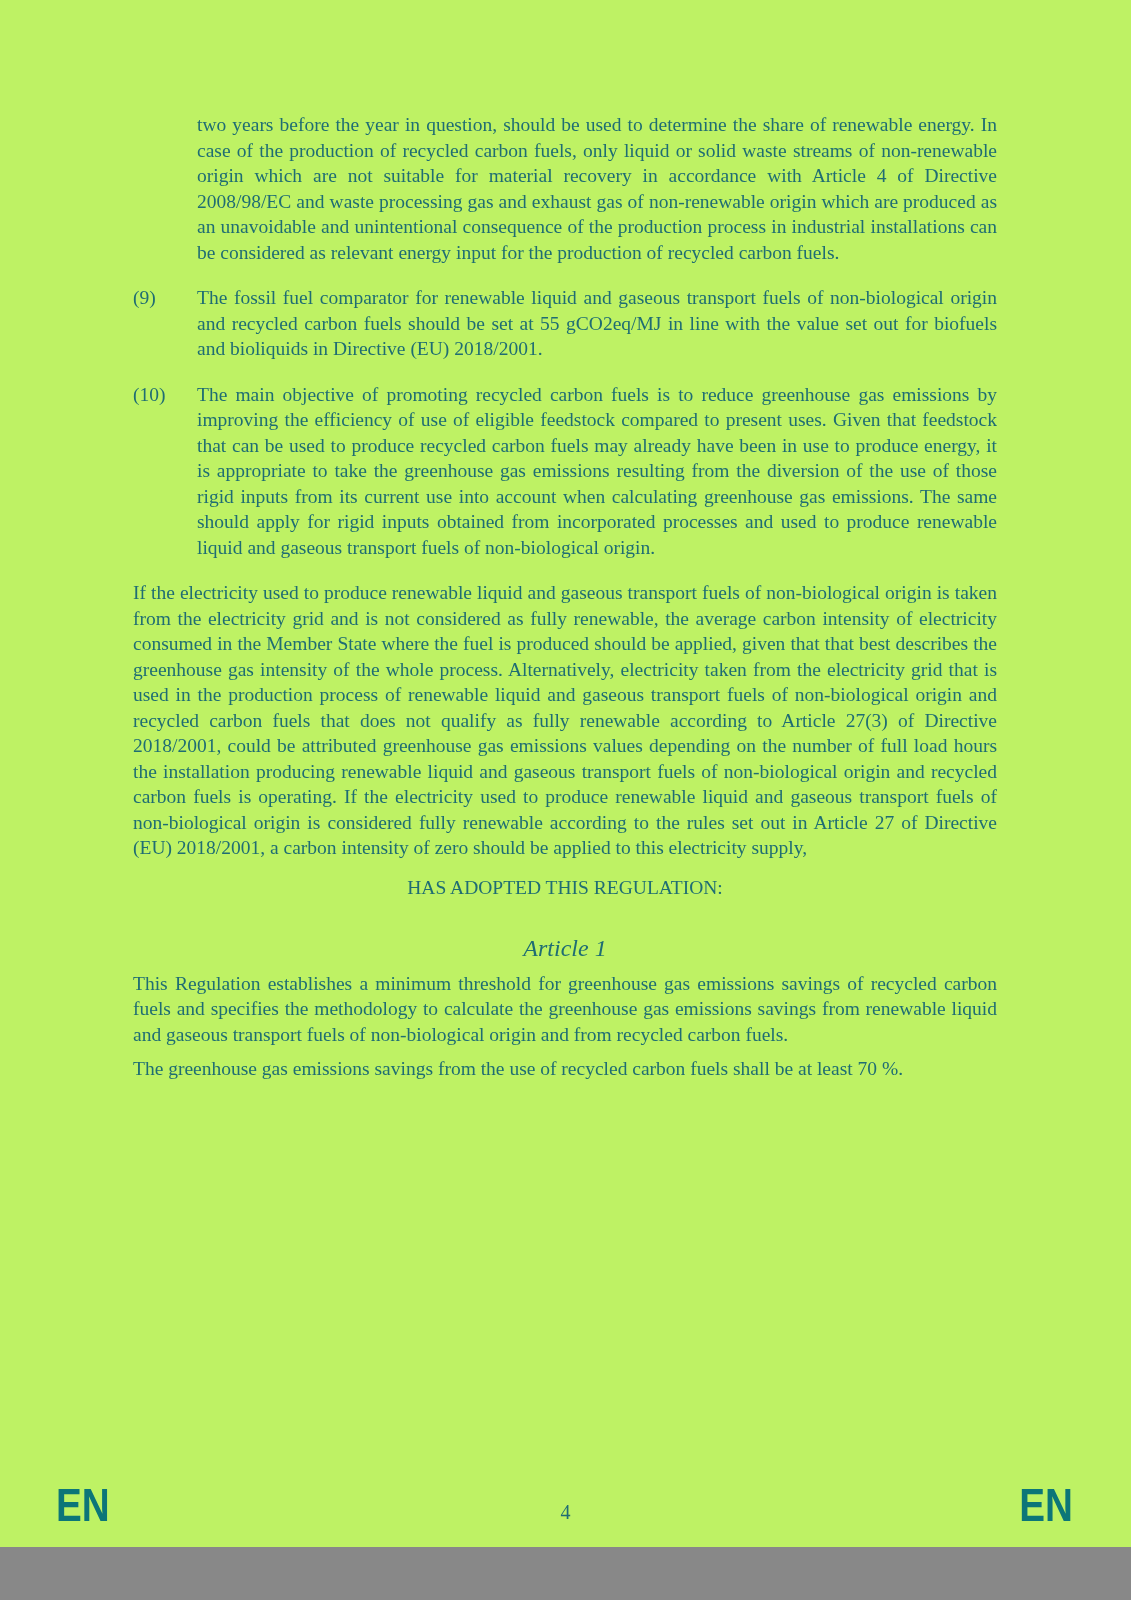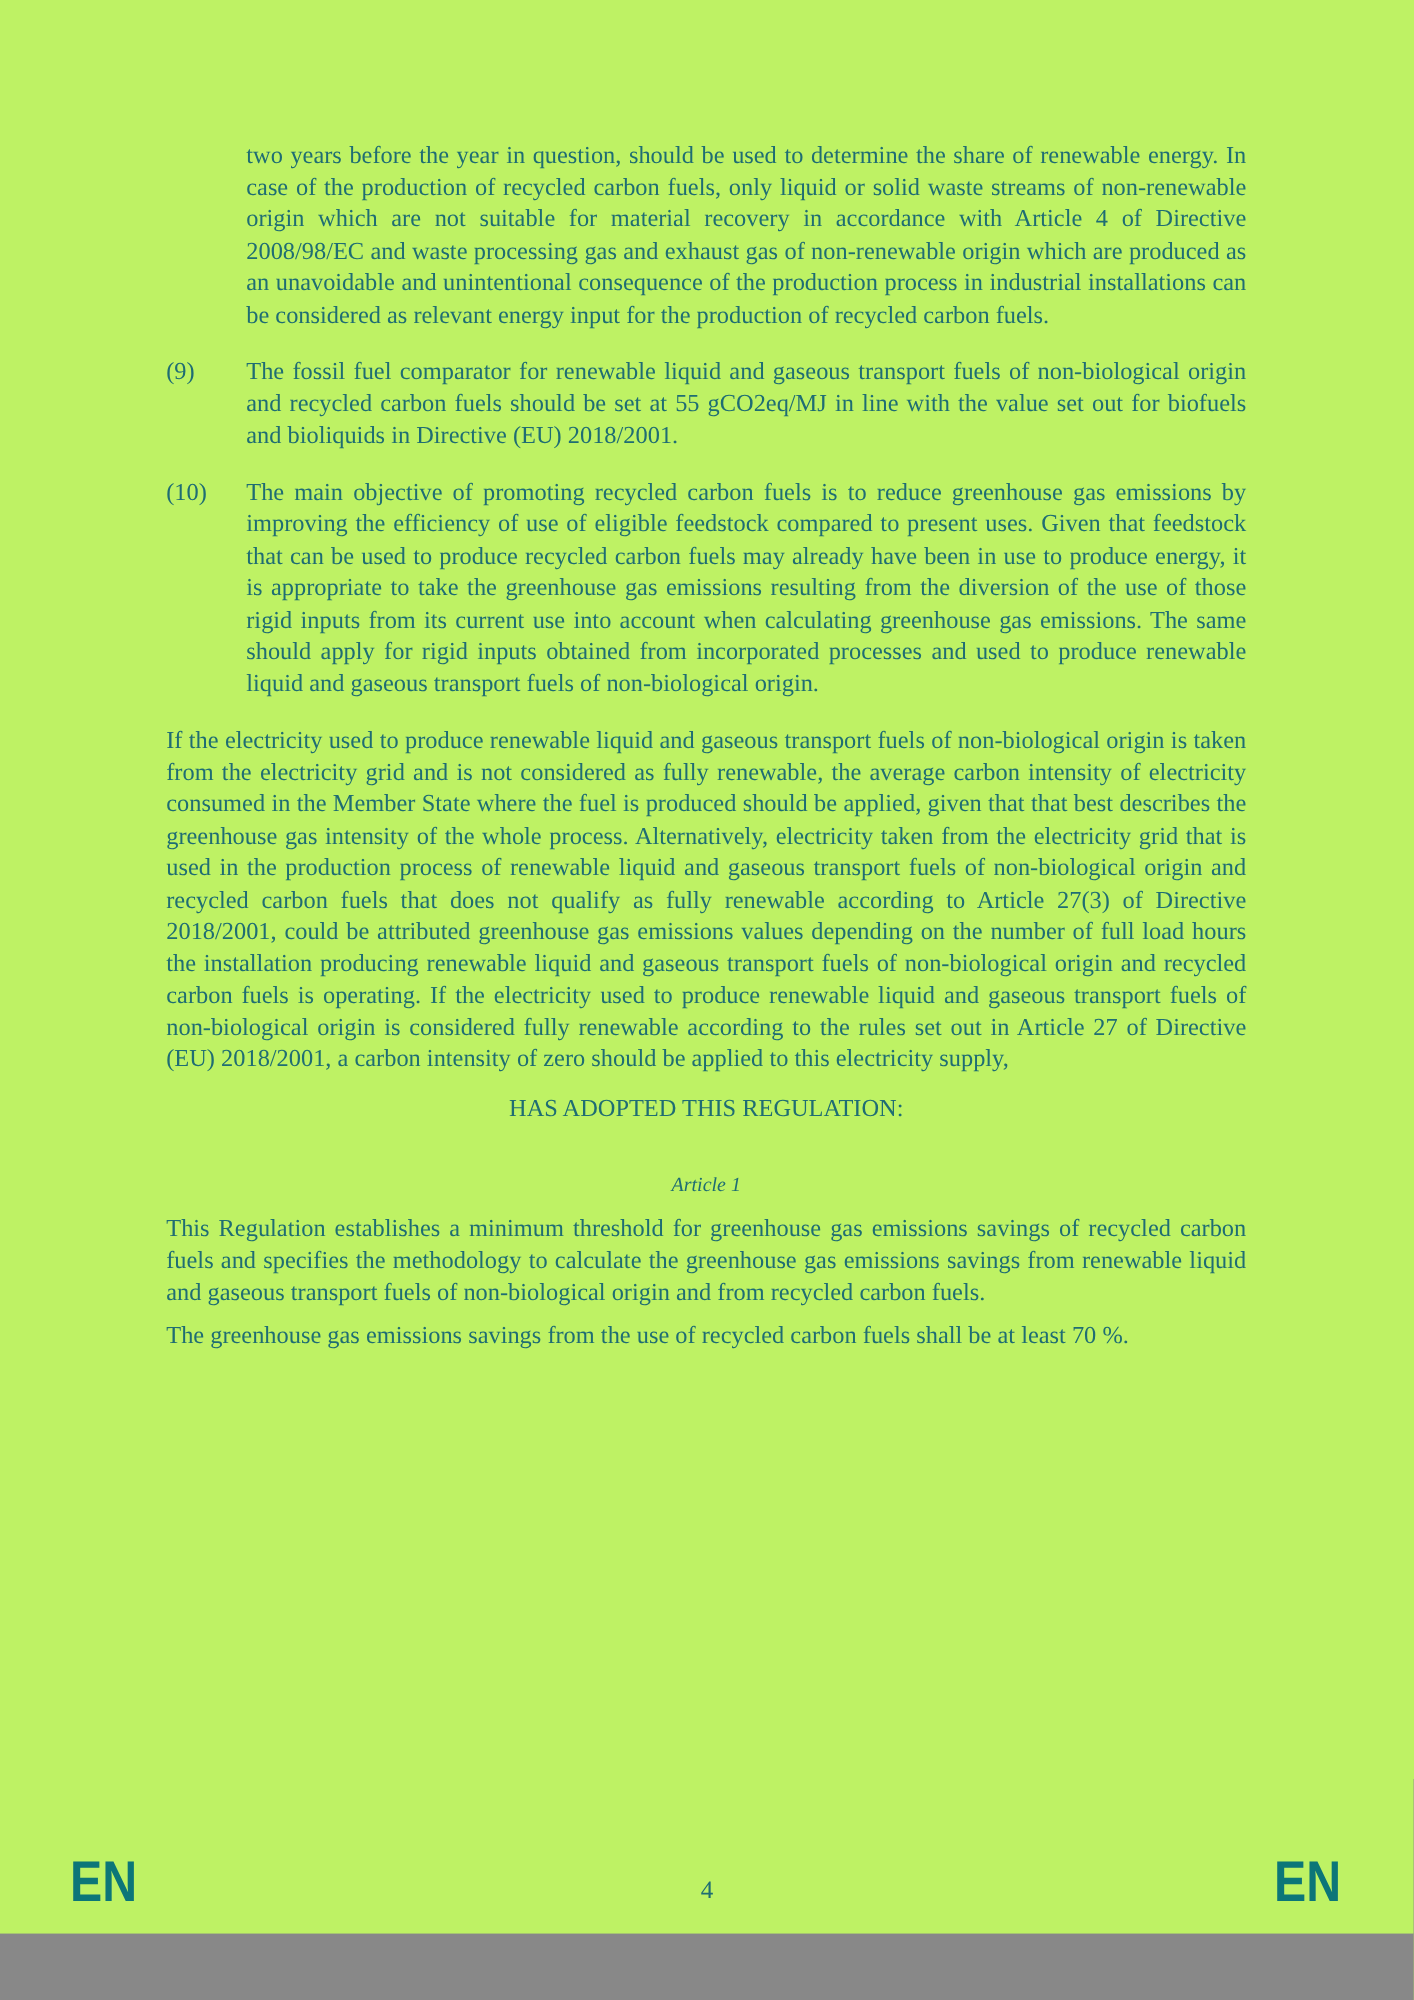--- a/index.html
+++ b/index.html
@@ -43,21 +43,21 @@
     flex: 1 1 auto;
     margin: 0;
     text-align: justify;
   }
   .adopt {
     margin: 14px 0 0 0;
     text-align: center;
   }
   .article-heading {
     margin: 36px 0 0 0;
-    font-size: 16px;
+    font-size: 24px;
     font-weight: normal;
     font-style: italic;
     text-align: center;
   }
   .article-body {
     margin: 9px 0 0 0;
     text-align: justify;
   }
   .footer-en {
     position: absolute;

